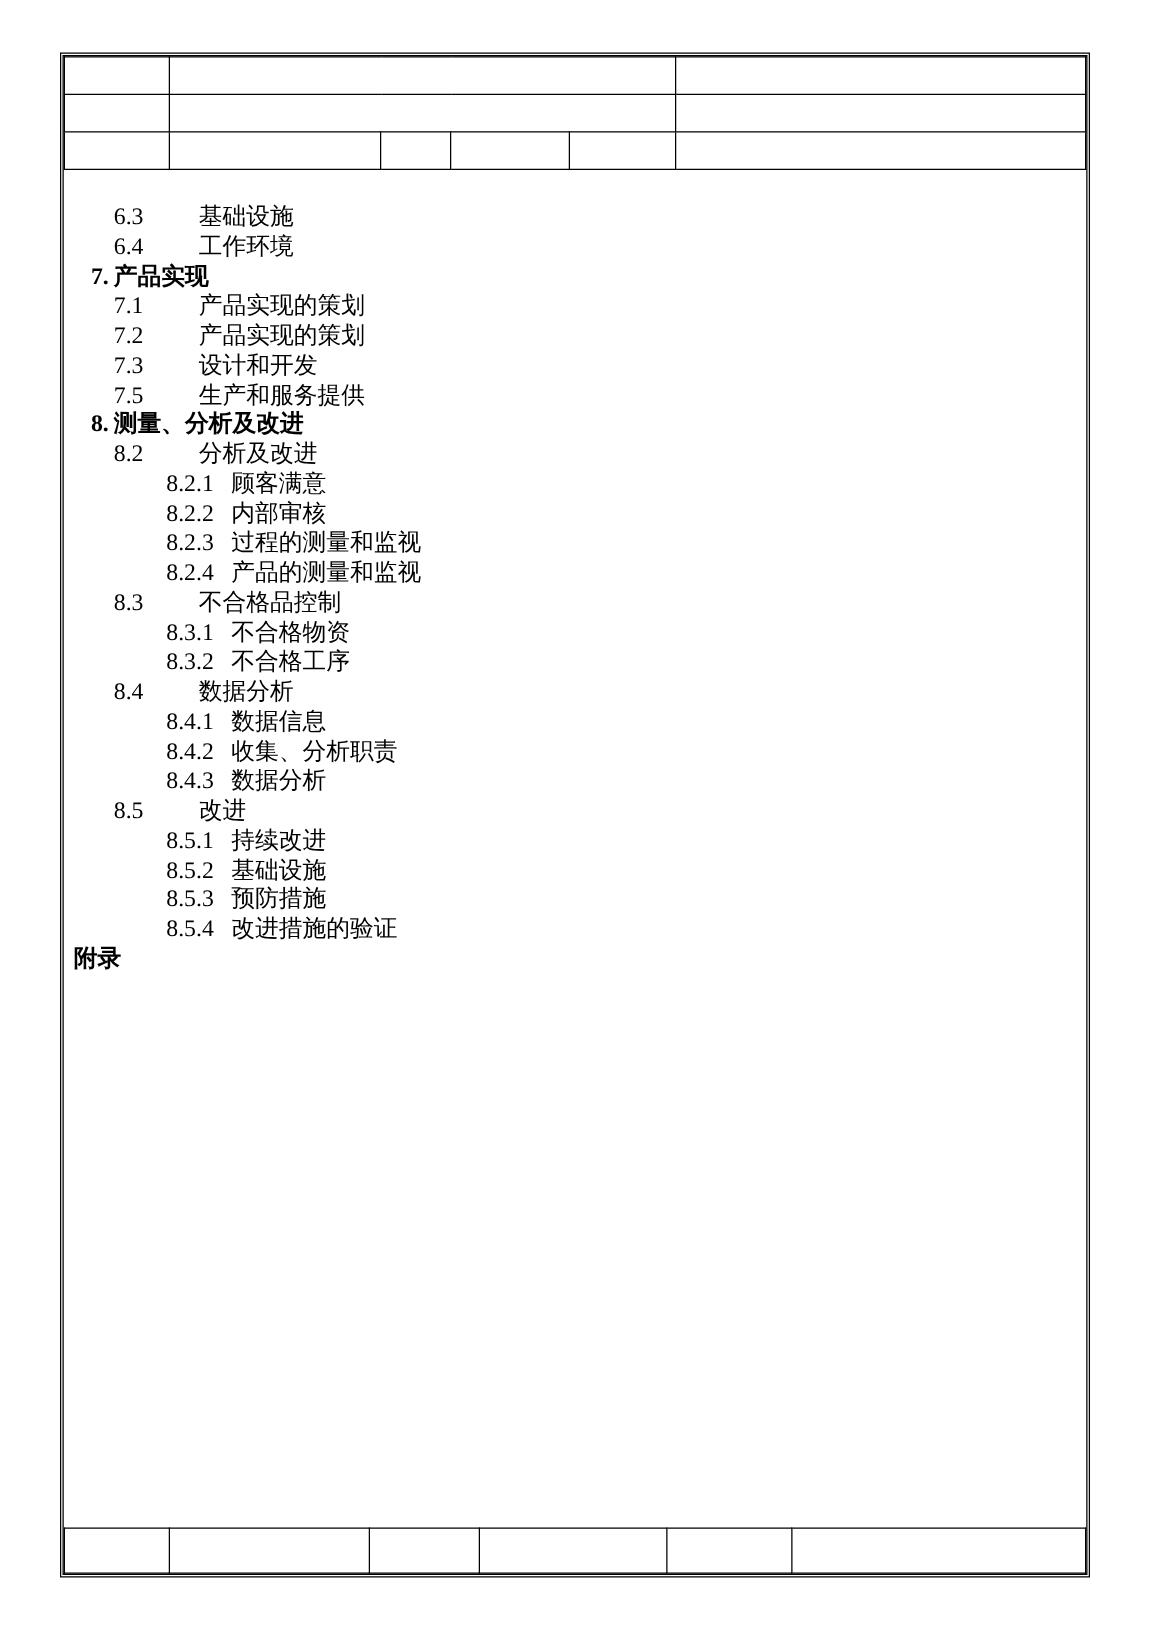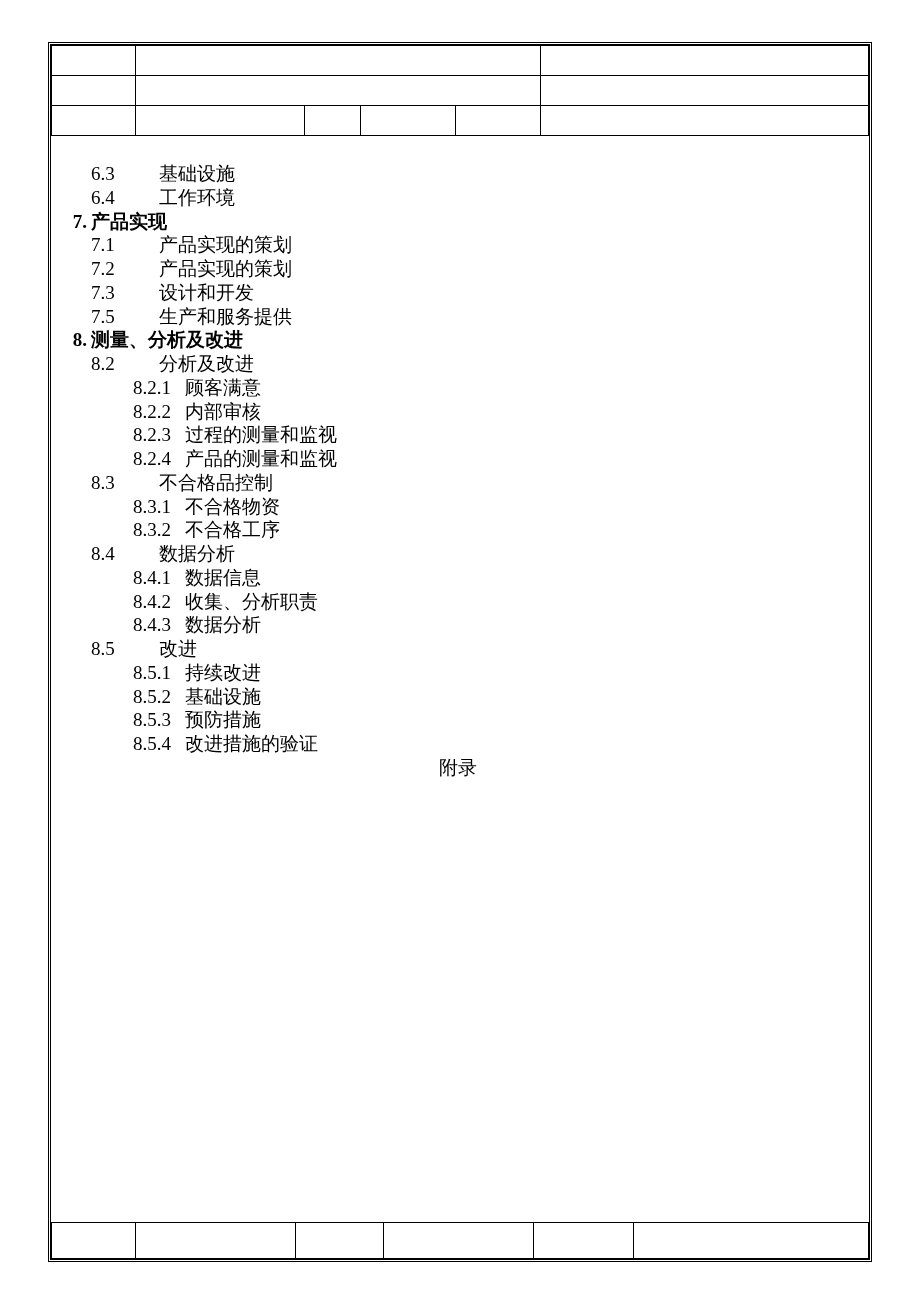--- a/index.html
+++ b/index.html
@@ -56,21 +56,21 @@
       display: flex;
       white-space: pre;
       margin-bottom: 0px;
     }
     .l1-num { width: 40px; text-align: right; padding-right: 4px; font-weight: bold; }
     .l1-title { font-weight: bold; }
     .l2-num { width: 78px; text-align: left; padding-left: 40px; }
     .l2-gap { width: 30px; }
     .l3-num { width: 120px; text-align: right; padding-left: 74px; }
     .l3-gap { width: 14px; }
-    .appendix { font-weight: normal; padding-left: 8px; justify-content: center; }
+    .appendix { font-weight: bold; padding-left: 8px; }
   </style>
 </head>
 <body>
 
 <div class="outer">
 
   <table class="header-table">
     <tbody>
         <tr>
       <td></td>

